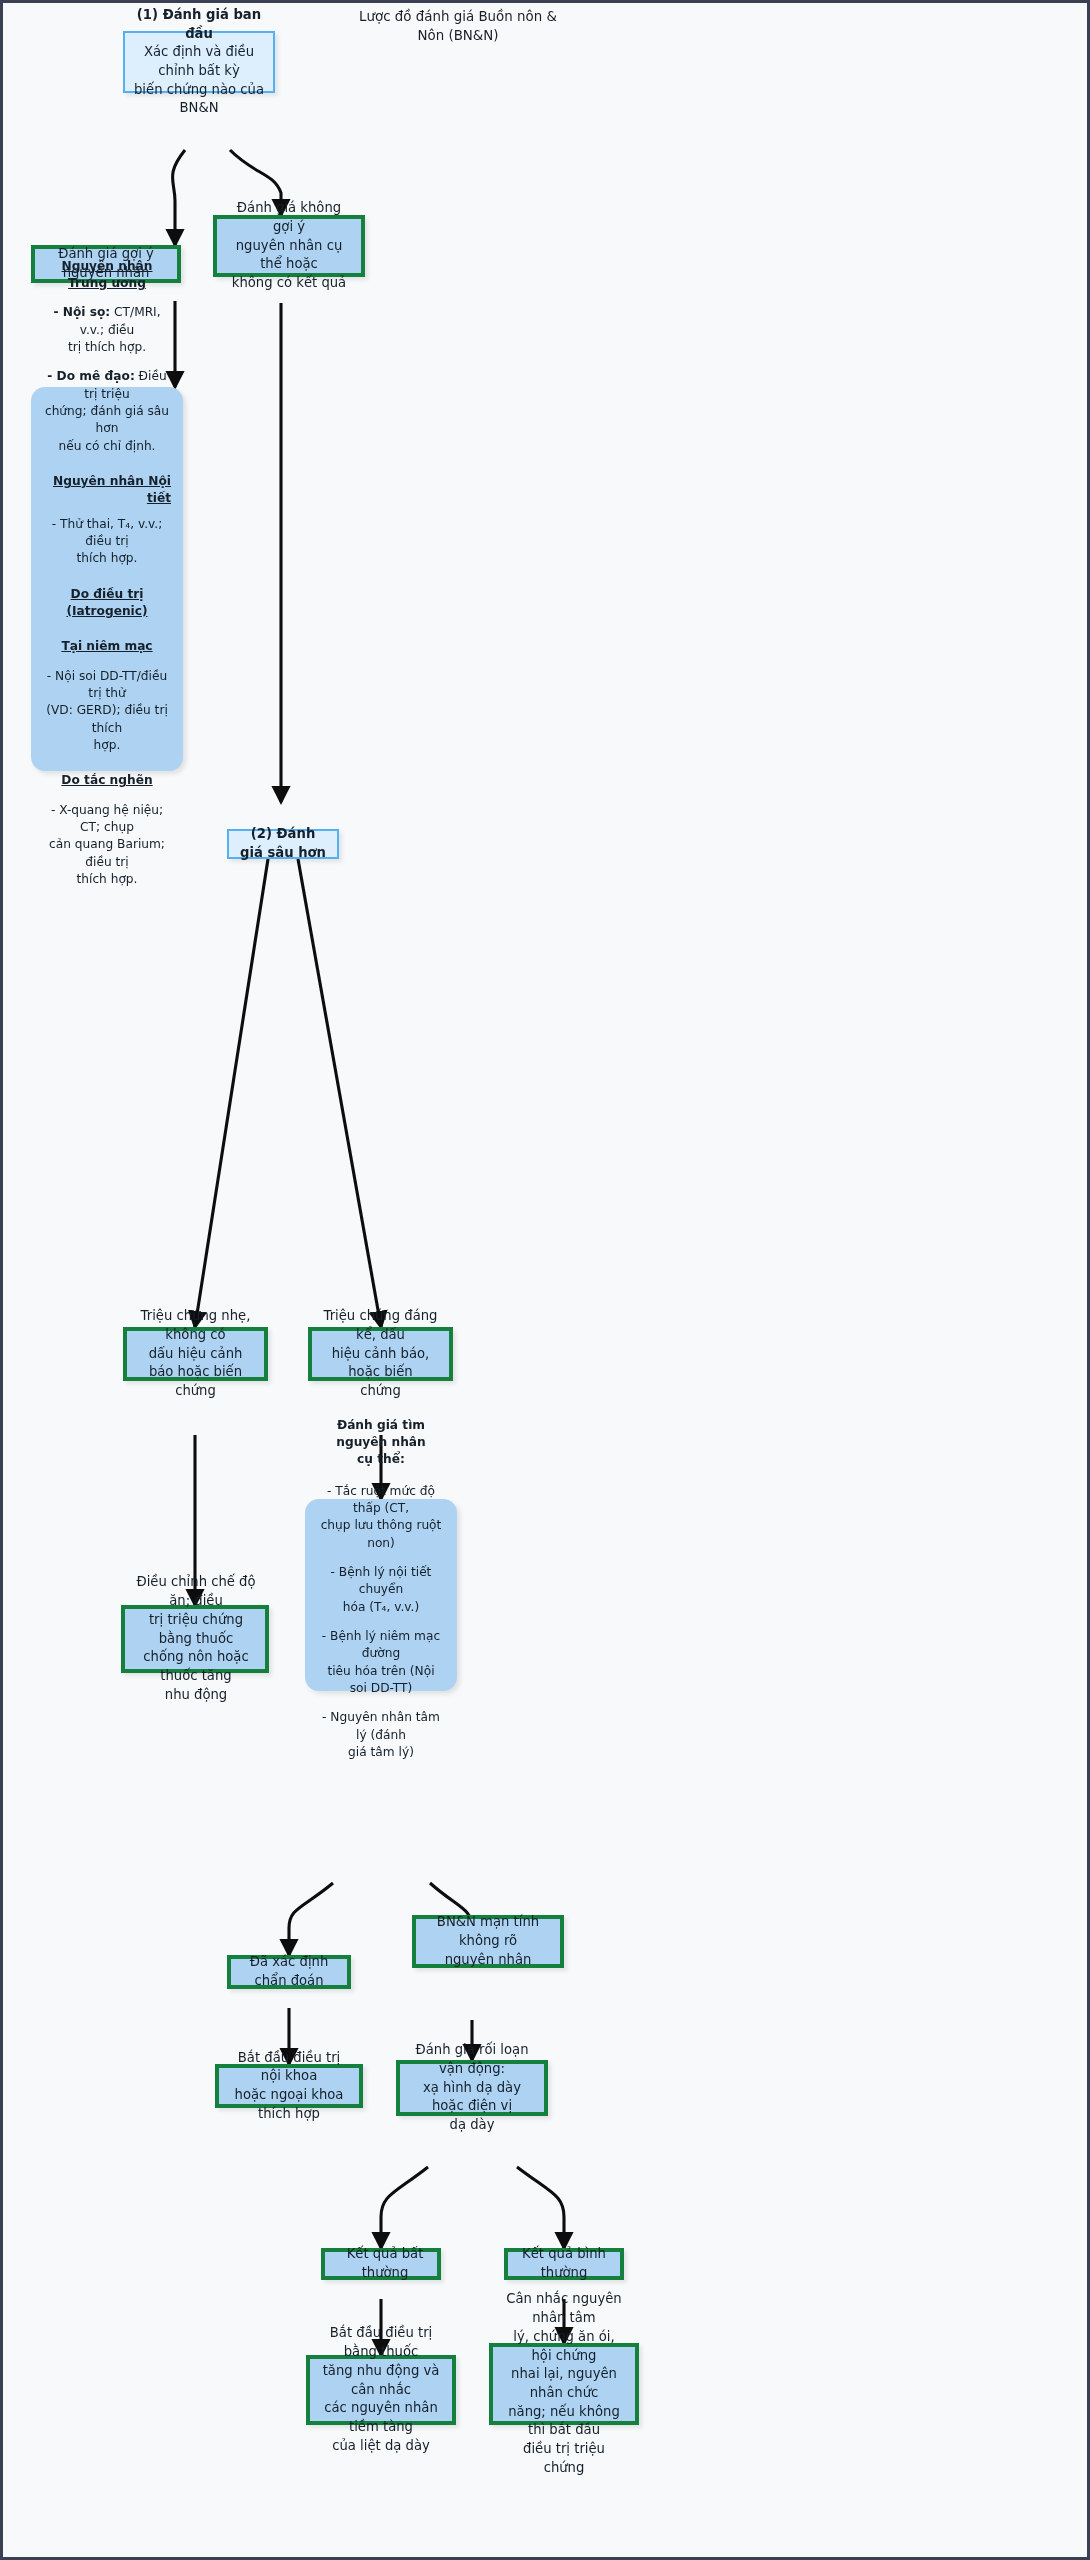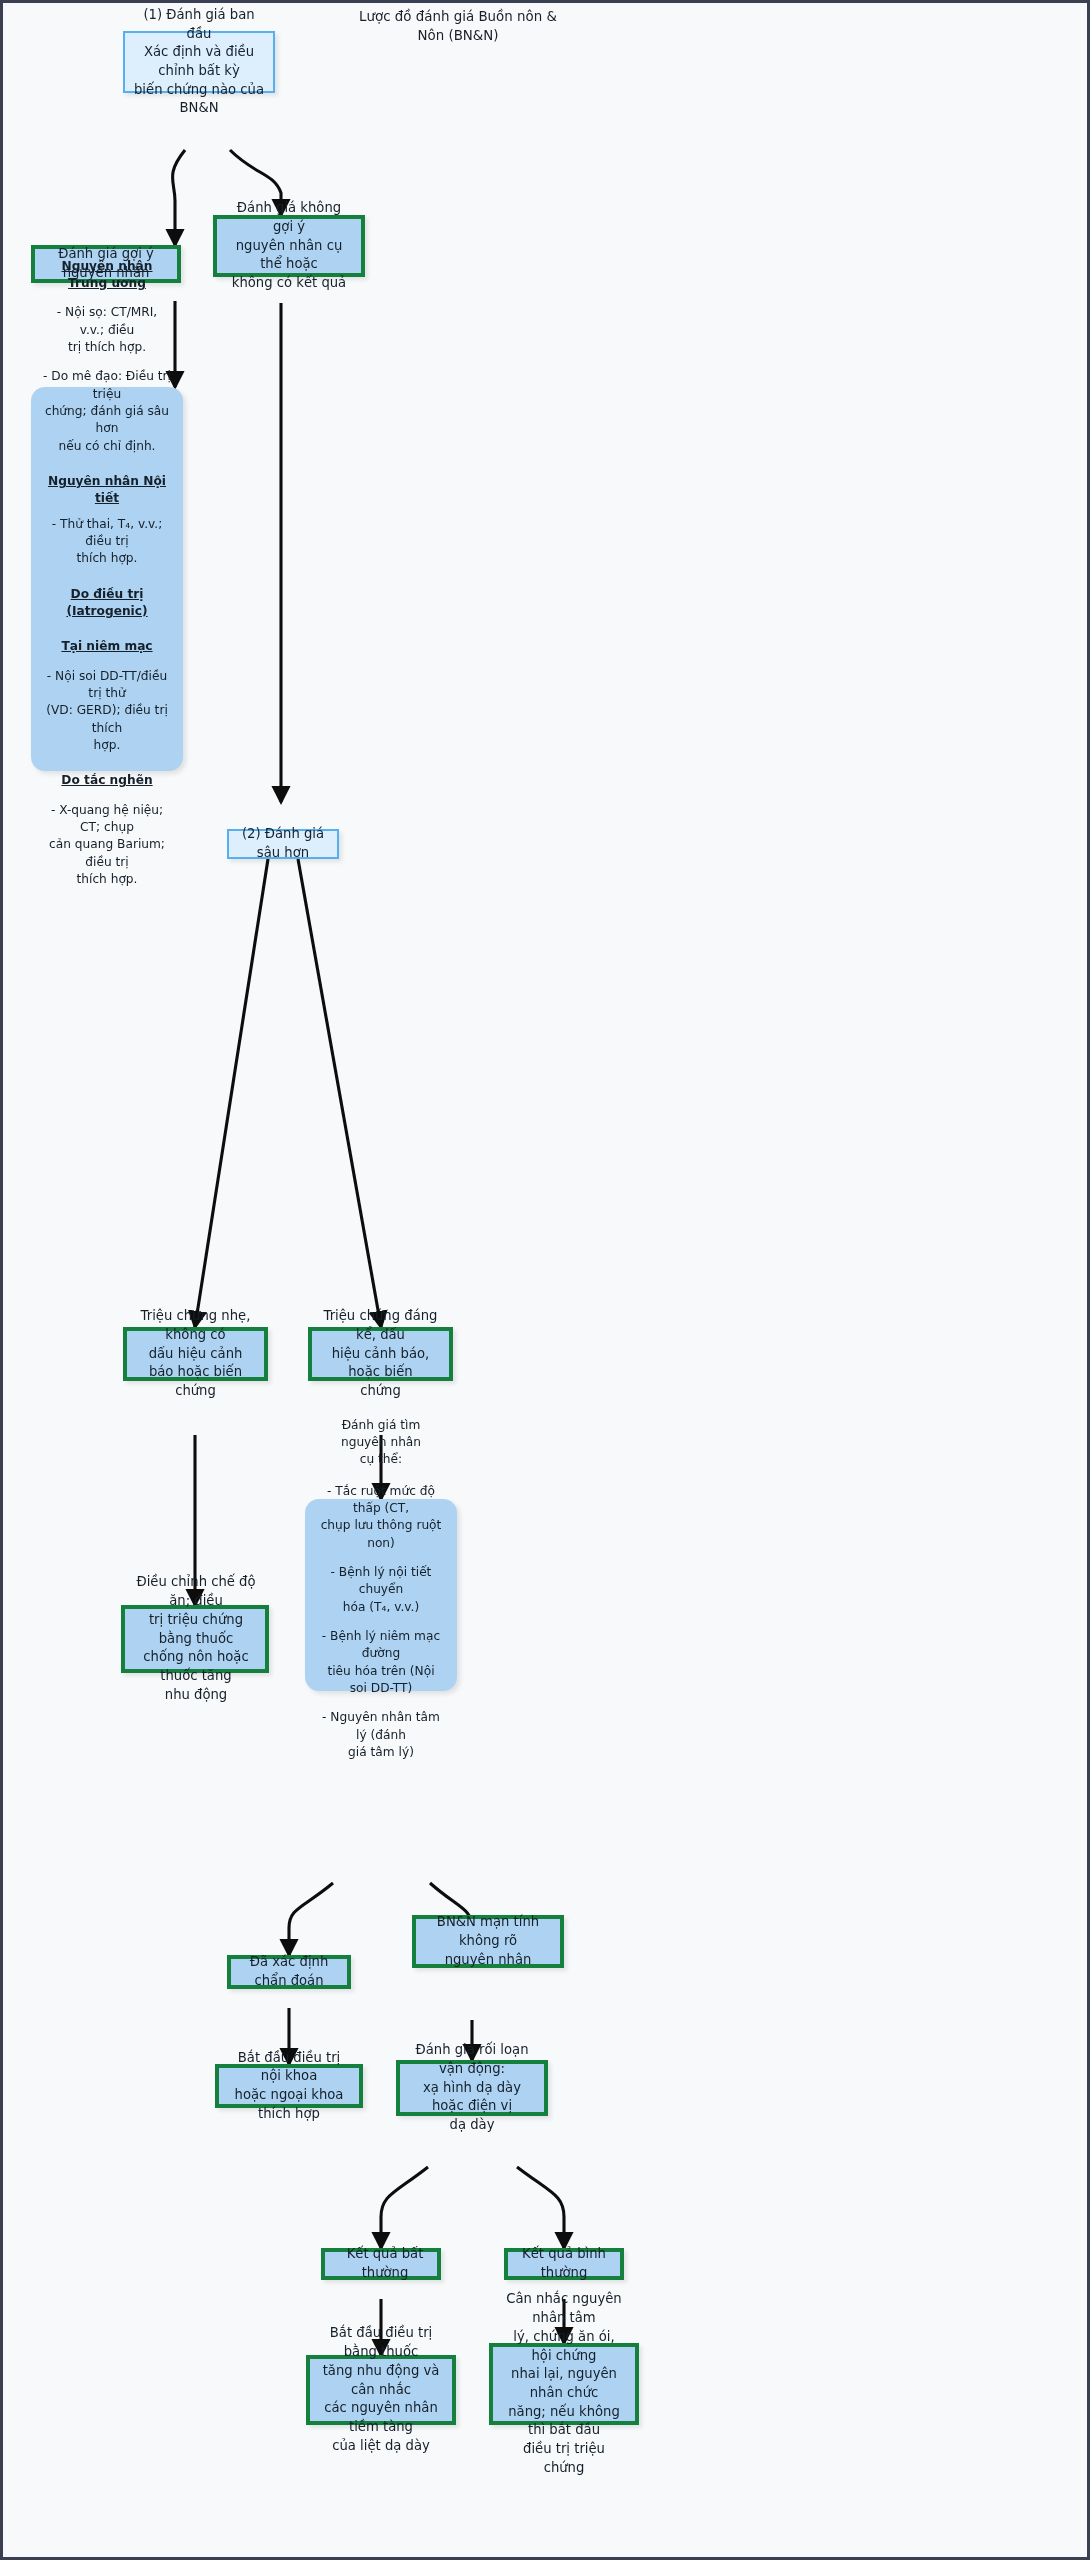--- a/index.html
+++ b/index.html
@@ -38,21 +38,21 @@
     background:#aed3f2;
     border:none;
     border-radius:14px;
     align-items:flex-start;
     justify-content:center;
     padding:16px 12px;
     box-shadow:3px 3px 5px rgba(0,0,0,0.10);
     font-size:12.2px;
   }
   .ntext{white-space:pre-line;display:block;width:100%;}
-  .bold{font-weight:normal;}
+  .bold{font-weight:bold;}
   #title{
     position:absolute;
     left:325px;top:4px;width:260px;
     text-align:center;
     font-size:13.4px;
     color:#1b1f2a;
     line-height:1.45;
     white-space:pre-line;
   }
   .hdr{font-weight:bold;text-decoration:underline;}
@@ -124,21 +124,21 @@
   </div>
 
   <div class="node panel" style="left:28px;top:384px;width:152px;height:384px;flex-direction:column;">
     <div id="causes-panel-content" style="width:100%;">
         <div class="hdr" style="text-align: center; margin: 0px 0px 12px;">Nguyên nhân Trung ương</div>
         <div style="text-align: center; white-space: pre-line; margin: 0px 0px 12px;"><span class="bold">- Nội sọ:</span><span> CT/MRI, v.v.; điều
 trị thích hợp.</span></div>
         <div style="text-align: center; white-space: pre-line; margin: 0px 0px 12px;"><span class="bold">- Do mê đạo:</span><span> Điều trị triệu
 chứng; đánh giá sâu hơn
 nếu có chỉ định.</span></div>
-        <div class="hdr" style="text-align: center; margin: 18px 0px 8px;">Nguyên nhân Nội tiết</div>
+        <div class="hdr" style="text-align: right; margin: 18px 0px 8px;">Nguyên nhân Nội tiết</div>
         <div style="text-align: center; white-space: pre-line; margin: 0px 0px 12px;"><span>- Thử thai, T₄, v.v.; điều trị
 thích hợp.</span></div>
         <div class="hdr" style="text-align: center; margin: 18px 0px 12px;">Do điều trị (Iatrogenic)</div>
         <div class="hdr" style="text-align: center; margin: 18px 0px 12px;">Tại niêm mạc</div>
         <div style="text-align: center; white-space: pre-line; margin: 0px 0px 12px;"><span>- Nội soi DD-TT/điều trị thử
 (VD: GERD); điều trị thích
 hợp.</span></div>
         <div class="hdr" style="text-align: center; margin: 18px 0px 12px;">Do tắc nghẽn</div>
         <div style="text-align: center; white-space: pre-line; margin: 0px 0px 12px;"><span>- X-quang hệ niệu; CT; chụp
 cản quang Barium; điều trị

